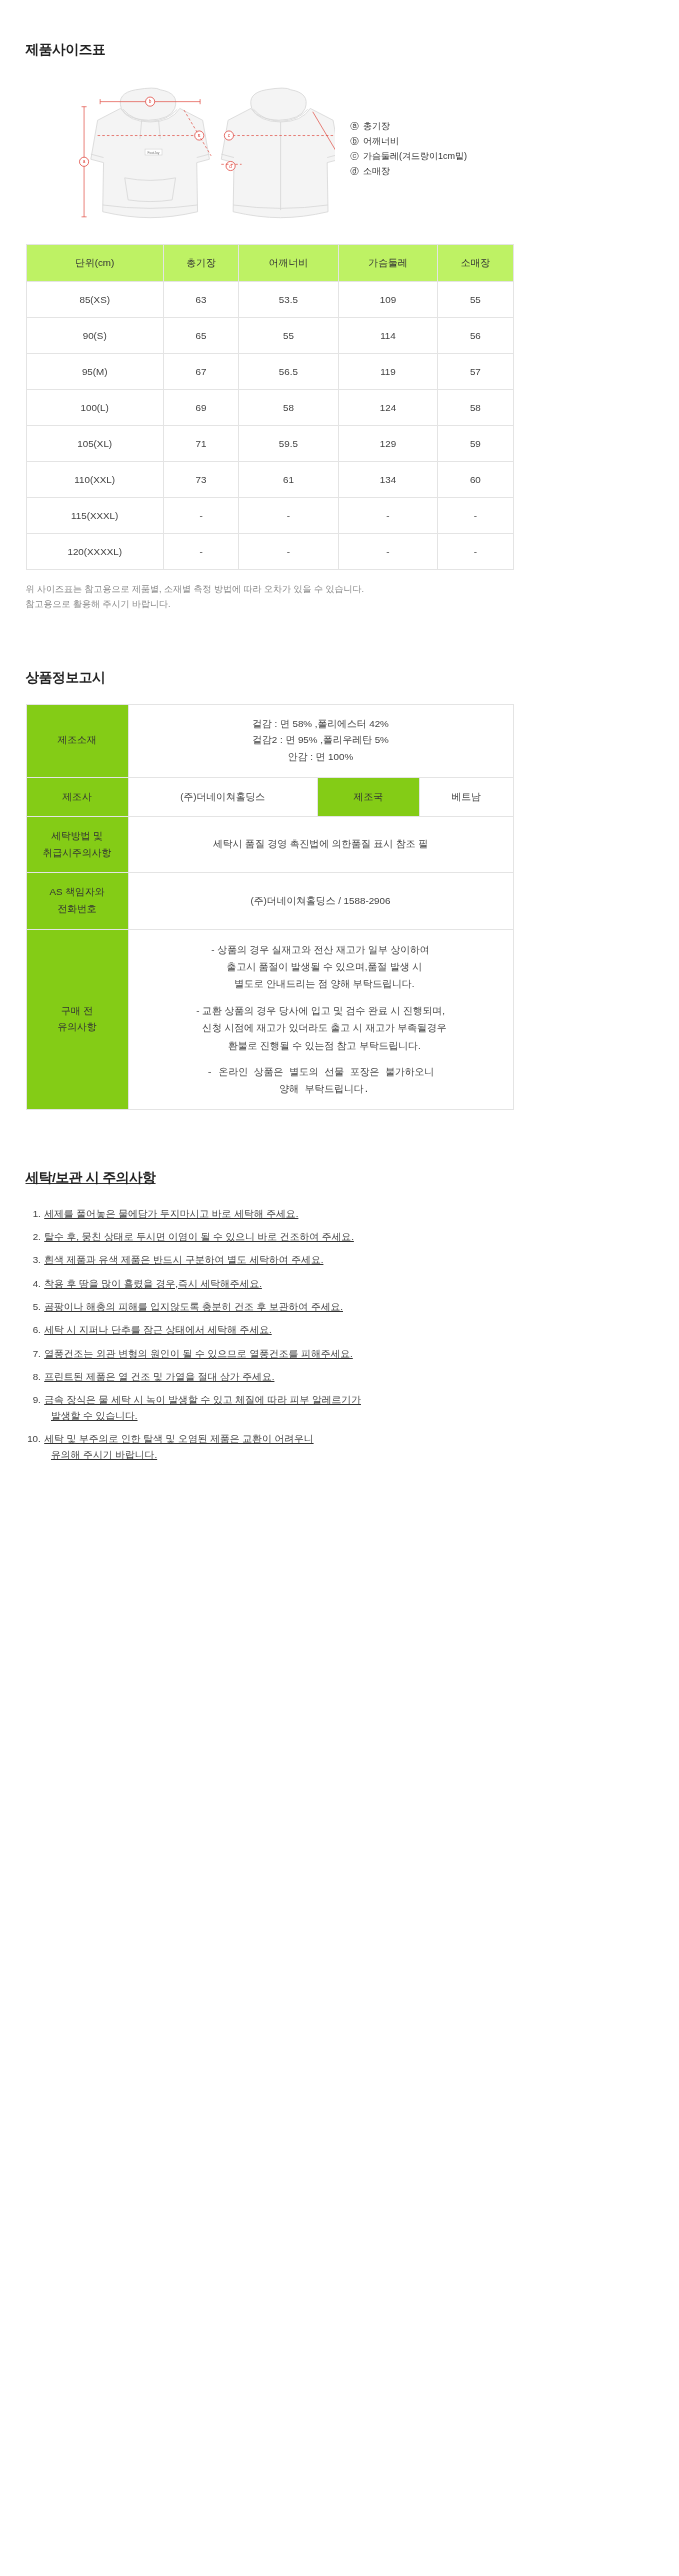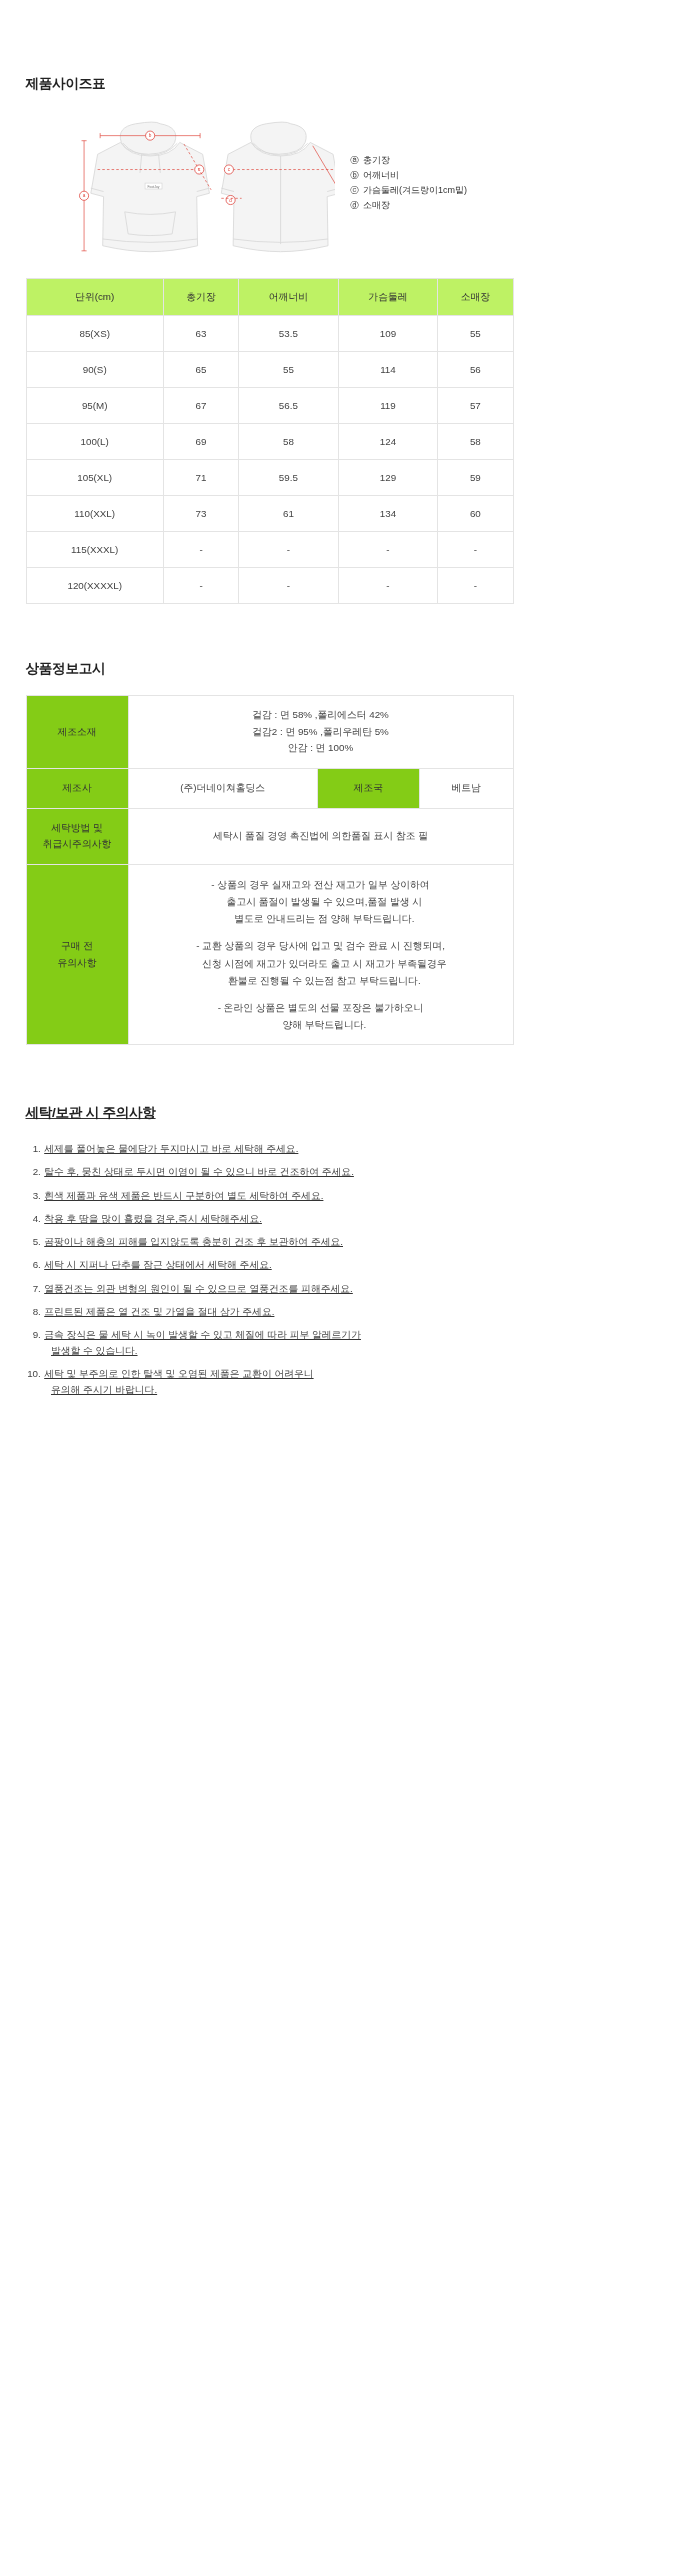--- a/index.html
+++ b/index.html
@@ -4,21 +4,21 @@
 <style>
   * { box-sizing: border-box; }
   html, body { margin: 0; padding: 0; }
   body {
     width: 679px;
     background: #ffffff;
     font-family: "Liberation Sans", sans-serif;
     color: #333333;
     -webkit-font-smoothing: antialiased;
   }
-  .page { width: 555px; padding: 0 16px 34px 0; margin-top: 34px; }
+  .page { width: 555px; padding: 0 16px 34px 0; }
 
   h2.section-title {
     font-size: 13.6px;
     font-weight: bold;
     color: #222222;
     margin: 0;
     letter-spacing: -0.3px;
   }
 
   
@@ -90,21 +90,21 @@
     color: #333;
     padding: 11px 5.1px;
   }
   #info-table td.val { text-align: center; }
   #info-table td.cc { text-align: center; border-radius: 15px; }
   .buy-notice { }
   .buy-notice p {
     margin: 0 0 10.2px 0;
     line-height: 1.75;
   }
-  .buy-notice p:last-child { margin-bottom: 0; }
+  .buy-notice p:last-child { margin-bottom: 0; font-family: Liberation Mono, monospace; }
   .buy-notice .ind { display: block; padding-left: 7.6px; }
 
   
   #wash-section { padding: 59px 25.5px 0 25.5px; text-decoration: underline; }
   ol.wash-list {
     margin: 18.7px 0 0 0;
     padding: 0;
     list-style: none;
     font-size: 9.8px;
     color: #444;
@@ -294,20 +294,24 @@
         <tr>
           <td>120(XXXXL)</td>
           <td>-</td>
           <td>-</td>
           <td>-</td>
           <td>-</td>
         </tr>
       </tbody>
     </table>
 
+    <div class="note">
+      <div>위 사이즈표는 참고용으로 제품별, 소재별 측정 방법에 따라 오차가 있을 수 있습니다.</div>
+      <div>참고용으로 활용해 주시기 바랍니다.</div>
+    </div>
   </section>
 
   <section id="info-section">
     <h2 class="section-title">상품정보고시</h2>
 
     <table class="grid" id="info-table">
       <tbody>
         <tr>
           <td class="lbl">제조소재</td>
           <td class="val" colspan="3">
@@ -321,20 +325,27 @@
           <td class="val cc">(주)더네이쳐홀딩스</td>
           <td class="lbl">제조국</td>
           <td class="val cc">베트남</td>
         </tr>
         <tr>
           <td class="lbl">
             <div>세탁방법 및</div>
             <div>취급시주의사항</div>
           </td>
           <td class="val" colspan="3">세탁시 품질 경영 촉진법에 의한품질 표시 참조 필</td>
+        </tr>
+        <tr>
+          <td class="lbl">
+            <div>AS 책임자와</div>
+            <div>전화번호</div>
+          </td>
+          <td class="val" colspan="3">(주)더네이쳐홀딩스 / 1588-2906</td>
         </tr>
         <tr>
           <td class="lbl">
             <div>구매 전</div>
             <div>유의사항</div>
           </td>
           <td class="val" colspan="3">
             <div class="buy-notice">
               <p>
                 <span>- 상품의 경우 실재고와 전산 재고가 일부 상이하여</span>

